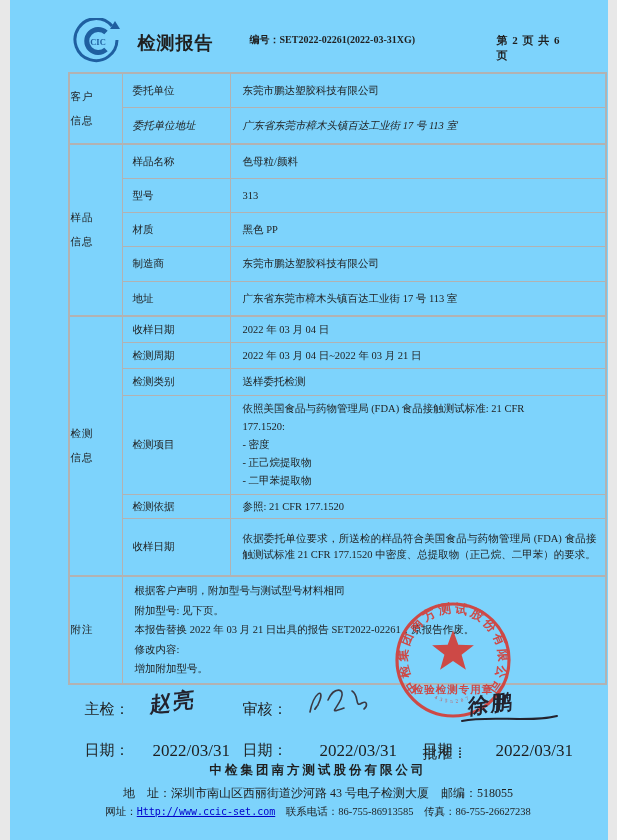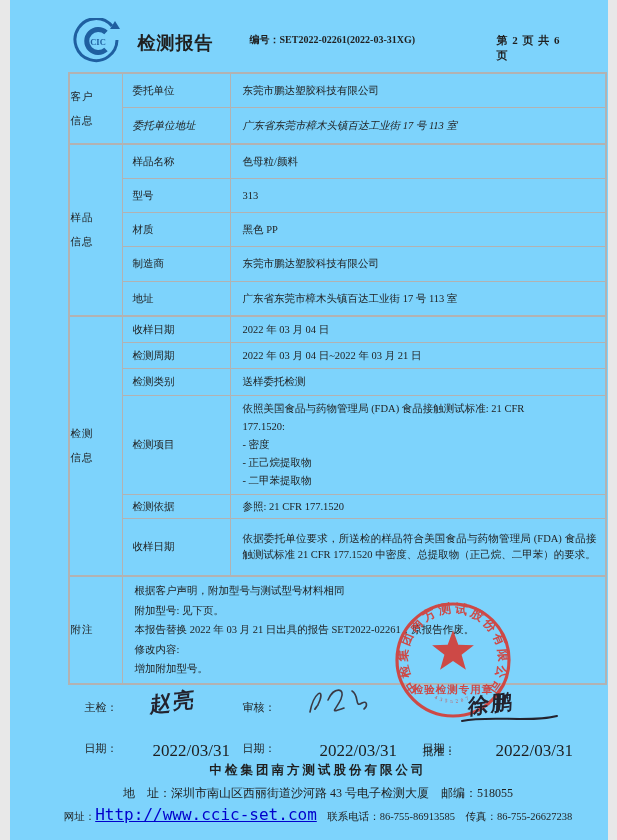--- a/index.html
+++ b/index.html
@@ -18,33 +18,33 @@
   td.sec{width:50px;text-align:left;white-space:pre-line;line-height:24px;letter-spacing:1px;margin-top:39px;}
   td.lab{width:97px;padding:0 0 0 10px;}
   td.val{width:354px;padding:0 8px 0 12px;}
   td.multi{white-space:pre-line;vertical-align:middle;padding-top:4px;padding-bottom:4px;}
   tr.bt2 td{border-top-width:2px;}
   .h33 td{height:33px;} .h35 td{height:35px;font-style:italic;} .h34 td{height:34px;}
   .h25 td{height:25px;} .h26 td{height:26px;} .h23 td{height:23px;}
   .h90 td{height:90px;} .h48 td{height:48px;} .h95 td{height:95px;}
   .lh18{line-height:18px;} .lh16{line-height:16px;text-align:justify;} .lh19{line-height:19.5px;}
   
-  .sig-label{position:absolute;font-size:11px;}
+  .sig-label{position:absolute;font-size:15px;}
   .sig-name{position:absolute;font-size:21px;font-weight:bold;color:#23232e;
             transform:rotate(-7deg) skewX(-10deg);letter-spacing:2px;}
   .date-val{position:absolute;font-size:17px;}
   
   .stamp{position:absolute;left:383px;top:600px;width:120px;height:120px;z-index:5;
          pointer-events:none;opacity:.88;}
   
   .foot{position:absolute;left:0;top:762px;width:617px;text-align:center;}
   .foot .co{font-size:12.5px;font-weight:bold;letter-spacing:3px;}
   .foot .addr{margin-top:6px;font-size:12px;}
   .foot .web{margin-top:3px;font-size:10.5px;}
-  .foot a{color:#0000cc;text-decoration:underline;font-family:"DejaVu Sans Mono","Liberation Mono",monospace;font-size:16px;}
+  .foot a{color:#0000cc;text-decoration:underline;font-family:"DejaVu Sans Mono","Liberation Mono",monospace;font-size:10px;}
 </style>
 </head>
 <body>
 
 <div class="page">
 
   <div class="hdr">
     <svg class="logo" width="50" height="46" viewBox="0 0 50 46">
       <path d="M 40 8 A 21 21 0 1 0 45 22" stroke="#1f5fa0" stroke-width="3" fill="none"></path>
       <path d="M 43 3 L 48 11 L 38 11 Z" fill="#1f5fa0"></path>

